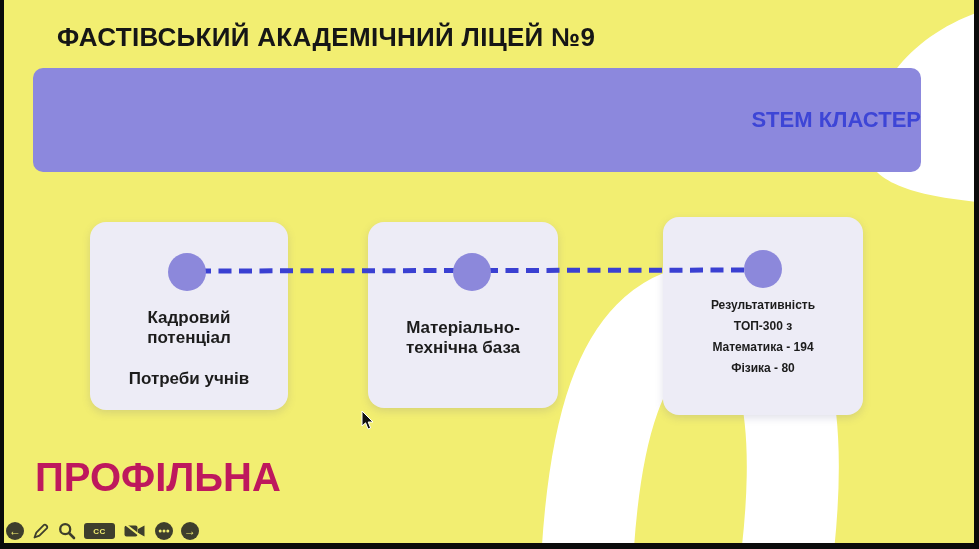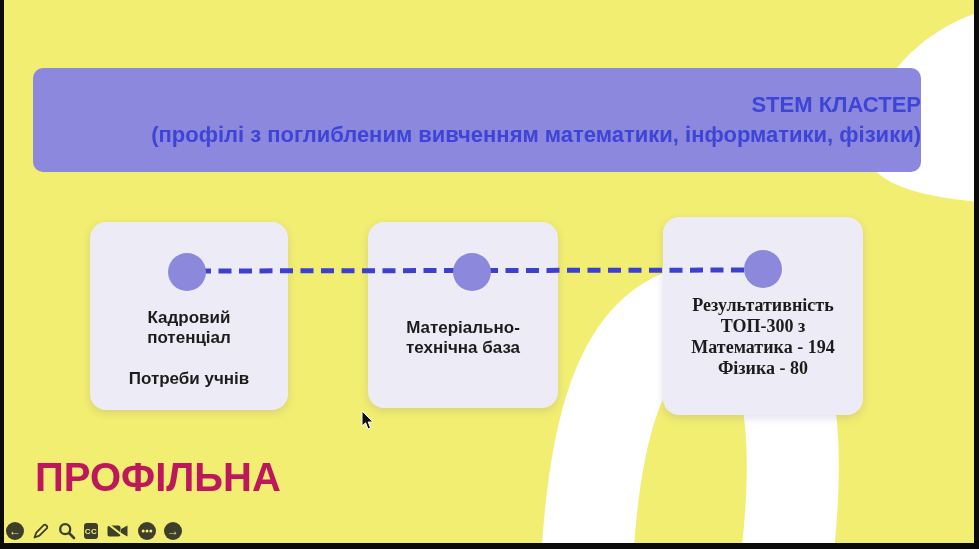--- a/index.html
+++ b/index.html
@@ -26,57 +26,57 @@
     box-shadow:0 3px 9px rgba(90,90,140,.18);}
   .card1{left:90px;top:222px;width:198px;height:188px;}
   .card2{left:368px;top:222px;width:190px;height:186px;}
   .card3{left:663px;top:217px;width:200px;height:198px;}
   .card p{margin:0;text-align:center;font-weight:800;color:#1c1c1c;
     font-size:17px;line-height:20px;}
   .card1 .p1{position:absolute;left:14px;right:14px;top:86px;}
   .card1 .p2{position:absolute;left:14px;right:14px;top:147px;}
   .card2 .p1{position:absolute;left:18px;right:18px;top:96px;}
   .card3 .lines{position:absolute;left:6px;right:6px;top:78px;}
-  .card3 .lines p{line-height:21px;font-size:18px;font-family:Liberation Serif, serif;}
+  .card3 .lines p{line-height:21px;font-size:12px;}
 
   .connector{position:absolute;left:0;top:0;pointer-events:none;}
 
   .logo{position:absolute;left:35px;top:455px;font-size:40px;font-weight:800;
     color:#be185d;letter-spacing:0;white-space:nowrap;}
 
   .cursor{position:absolute;left:361px;top:410px;}
 
   .toolbar{position:absolute;left:4px;bottom:7px;height:22px;display:flex;
     align-items:center;gap:8px;padding-left:2px;z-index:60;}
   .tb-btn{display:flex;align-items:center;justify-content:center;cursor:pointer;}
   .tb-circle{width:18px;height:18px;border-radius:50%;background:#3E3E2D;}
   .tb-circle span{color:#F2EE71;font-size:12px;font-weight:700;line-height:18px;
     display:block;text-align:center;width:18px;}
-  .cc-box{width:14px;height:16px;background:#3E3E2D;border-radius:3px;
+  .cc-box{width:31px;height:16px;background:#3E3E2D;border-radius:3px;
     color:#F2EE71;font-size:8px;font-weight:800;display:flex;align-items:center;
     justify-content:center;letter-spacing:.5px;}
 </style>
 </head>
 <body>
 
 <div class="stage">
 
   <svg class="bg-shapes" width="979" height="549" viewBox="0 0 979 549">
     <path d="M 979 12 C 905 38 868 95 867 148 C 866 182 915 196 979 202 Z" fill="#FFFFFF"></path>
     <path d="M 585 620 C 588 430 620 322 702 310 C 780 298 815 400 778 620" fill="none" stroke="#FFFFFF" stroke-width="92"></path>
   </svg>
 
   <div class="edge left"></div>
   <div class="edge right"></div>
   <div class="edge bottom"></div>
 
+  <div class="slide-title">ФАСТІВСЬКИЙ АКАДЕМІЧНИЙ ЛІЦЕЙ №9</div>
 
   <div class="banner">
     <div class="l1">STEM  КЛАСТЕР</div>
-    <div class="l2">(профілі з поглибленим вивченням математики, інформатики, фізики)</div>
   </div>
 
   <div class="card card1">
     <p class="p1">Кадровий потенціал</p>
     <p class="p2">Потреби учнів</p>
   </div>
   <div class="card card2">
     <p class="p1">Матеріально-технічна база</p>
   </div>
   <div class="card card3">

